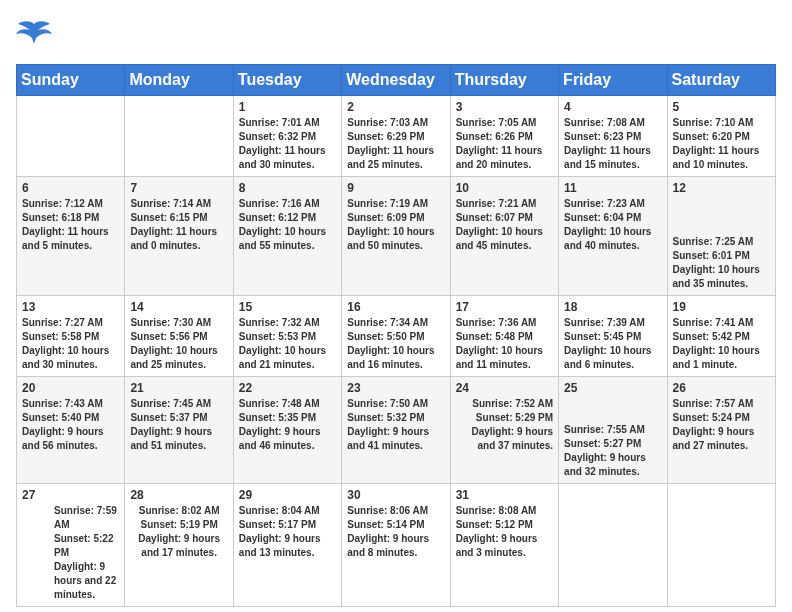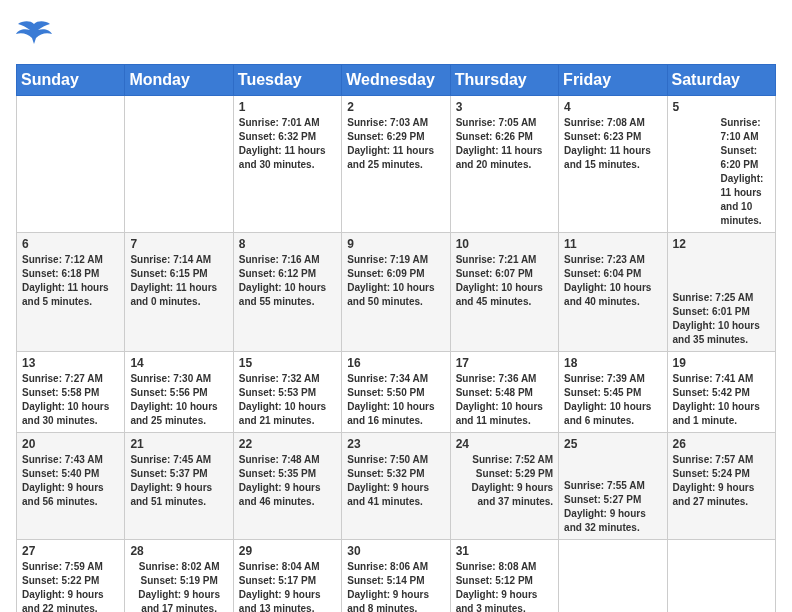--- a/index.html
+++ b/index.html
@@ -111,21 +111,21 @@
 Daylight: 11 hours and 20 minutes.</div>
         </td>
         <td>
           <span class="day-num">4</span>
           <div class="day-info" style="white-space: pre-line;">Sunrise: 7:08 AM
 Sunset: 6:23 PM
 Daylight: 11 hours and 15 minutes.</div>
         </td>
         <td>
           <span class="day-num">5</span>
-          <div class="day-info" style="white-space: pre-line; margin-left: 48px;">Sunrise: 7:10 AM
+          <div class="day-info" style="white-space: pre-line;">Sunrise: 7:10 AM
 Sunset: 6:20 PM
 Daylight: 11 hours and 10 minutes.</div>
         </td>
       </tr>
       <tr>
         <td>
           <span class="day-num">6</span>
           <div class="day-info" style="white-space: pre-line;">Sunrise: 7:12 AM
 Sunset: 6:18 PM
 Daylight: 11 hours and 5 minutes.</div>
@@ -251,21 +251,21 @@
         <td>
           <span class="day-num">26</span>
           <div class="day-info" style="white-space: pre-line;">Sunrise: 7:57 AM
 Sunset: 5:24 PM
 Daylight: 9 hours and 27 minutes.</div>
         </td>
       </tr>
       <tr>
         <td>
           <span class="day-num">27</span>
-          <div class="day-info" style="white-space: pre-line;">Sunrise: 7:59 AM
+          <div class="day-info" style="white-space: pre-line; margin-left: 32px;">Sunrise: 7:59 AM
 Sunset: 5:22 PM
 Daylight: 9 hours and 22 minutes.</div>
         </td>
         <td>
           <span class="day-num">28</span>
           <div class="day-info" style="white-space: pre-line; text-align: center;">Sunrise: 8:02 AM
 Sunset: 5:19 PM
 Daylight: 9 hours and 17 minutes.</div>
         </td>
         <td>

